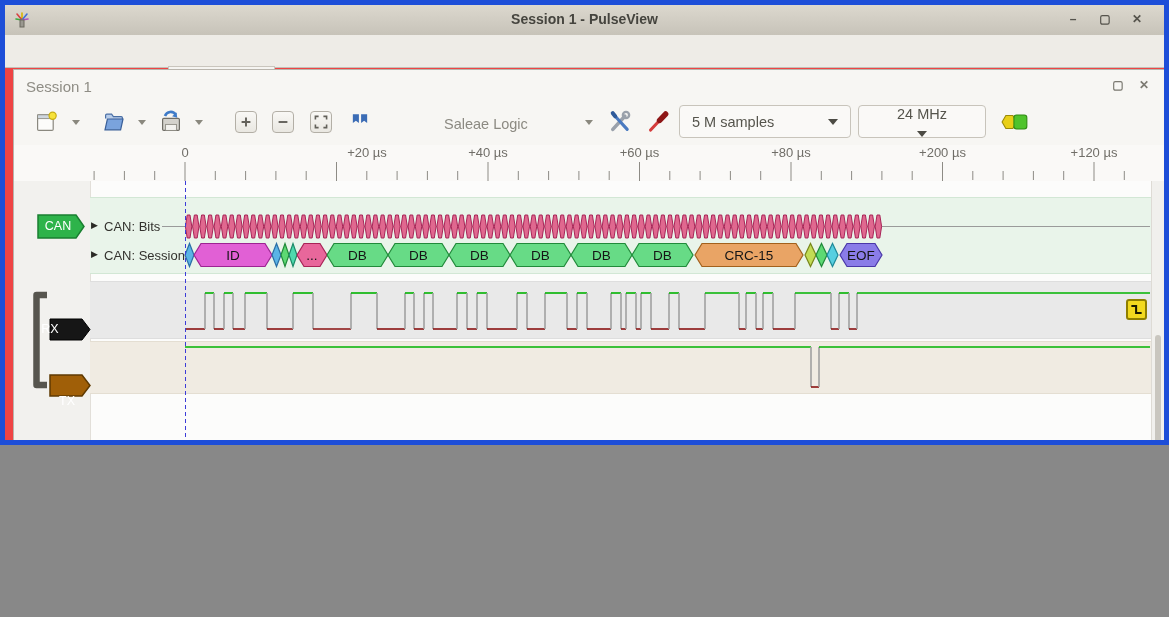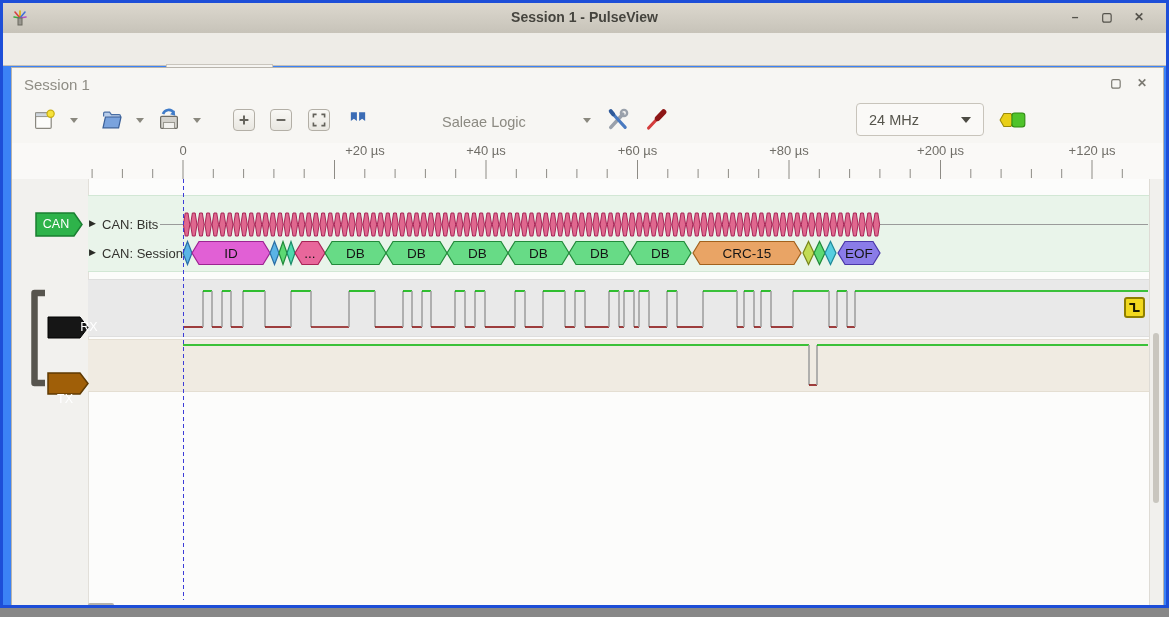--- a/index.html
+++ b/index.html
@@ -1,16 +1,16 @@
 <!DOCTYPE html>
 <html><head>
 <meta charset="utf-8">
 <style>
   html,body{margin:0;padding:0;background:#888;}
-  #win{position:relative;width:1169px;height:608px;background:#3b82f6;border:3px solid #1d4ed8;
+  #win{position:relative;width:1169px;height:445px;background:#ef4444;border:5px solid #1d4ed8;
        box-sizing:border-box;font-family:"Liberation Sans",sans-serif;overflow:hidden;}
   .abs{position:absolute;}
   
   #titlebar{left:0;top:0;width:100%;height:30px;background:linear-gradient(#dcd8ce,#c7c3b9);
             border-bottom:1px solid #a5a198;}
   #title-text{left:0;right:0;top:6px;text-align:center;font-size:14px;font-weight:bold;color:#45443e;}
   .tb-btn{top:7px;width:22px;height:16px;color:#55534c;font-size:12px;font-weight:bold;
           text-align:center;line-height:15px;}
   
   #main-toolbar{left:0;top:30px;width:100%;height:32px;background:#eeece7;border-bottom:1px solid #c4c0b8;}
@@ -173,21 +173,25 @@
         <path d="M16,17 L6,6" stroke="#4a7ac0" stroke-width="2.6" stroke-linecap="round" fill="none"></path>
         <path d="M6,6 L4,3.5" stroke="#2f5a9a" stroke-width="3.4" stroke-linecap="round" fill="none"></path>
       </svg>
     </div>
     <div class="abs icon-btn" style="left:633px;top:39px;">
       <svg width="26" height="26" viewBox="0 0 20 20">
         <path d="M3,17.5 L11,9" stroke="#d43c3c" stroke-width="2.6" stroke-linecap="round" fill="none"></path>
         <path d="M10.5,9.5 L15.5,4.2" stroke="#8e1616" stroke-width="4.6" stroke-linecap="round" fill="none"></path>
       </svg>
     </div>
-    <div class="abs combo" style="left:844px;top:35px;width:128px;">
+    <div class="abs combo" style="left:665px;top:35px;width:172px;">
+      <span class="combo-text">5 M samples</span>
+      <span class="combo-arrow"></span>
+    </div>
+    <div class="abs combo" style="left:844px;top:35px;width:128px;flex-direction:column;">
       <span class="combo-text">24 MHz</span>
       <span class="combo-arrow"></span>
     </div>
     <div class="abs icon-btn" style="left:986px;top:40px;width:30px;">
       <svg width="28" height="22" viewBox="0 0 26 20">
         <polygon points="1,10 4.5,4 11,4 14.5,10 11,16 4.5,16" fill="#e9cf17" stroke="#9a8a08"></polygon>
         <rect x="12" y="3.5" width="12" height="13" rx="2.5" fill="#4fc32b" stroke="#2f8a12"></rect>
       </svg>
     </div>
   </div>
@@ -469,21 +473,21 @@
       <polygon points="45,370 77,370 85,380.5 77,391 45,391" fill="#a05f08" stroke="#5f3a02" stroke-width="1.5"></polygon>
       <line x1="180.5" y1="176" x2="180.5" y2="597" stroke="#3c3cd8" stroke-width="1" stroke-dasharray="4 3"></line>
     </svg>
 
   <div class="abs expander" style="left:86px;top:215px;">▶</div>
   <div class="abs row-label" style="left:99px;top:214px;">CAN: Bits</div>
   <div class="abs expander" style="left:86px;top:244px;">▶</div>
   <div class="abs row-label" style="left:99px;top:243px;">CAN: Session</div>
 
   <div class="abs tag-text" style="left:33px;top:214px;width:40px;">CAN</div>
-  <div class="abs tag-text" style="left:45px;top:317px;width:34px;padding-left:24px;">RX</div>
+  <div class="abs tag-text" style="left:28px;top:317px;width:34px;">RX</div>
   <div class="abs tag-text" style="left:45px;top:373px;width:34px;margin-top:16px;">TX</div>
 
   <div class="abs" id="trigger-marker">
     <svg width="15" height="15" viewBox="0 0 19 19">
       <path d="M3,5 H9 V14 H16" stroke="#1a1a00" stroke-width="2.6" fill="none"></path>
     </svg>
   </div>
 
   <div class="abs" id="vscroll"></div>
   <div class="abs" id="vscroll-handle"></div>

